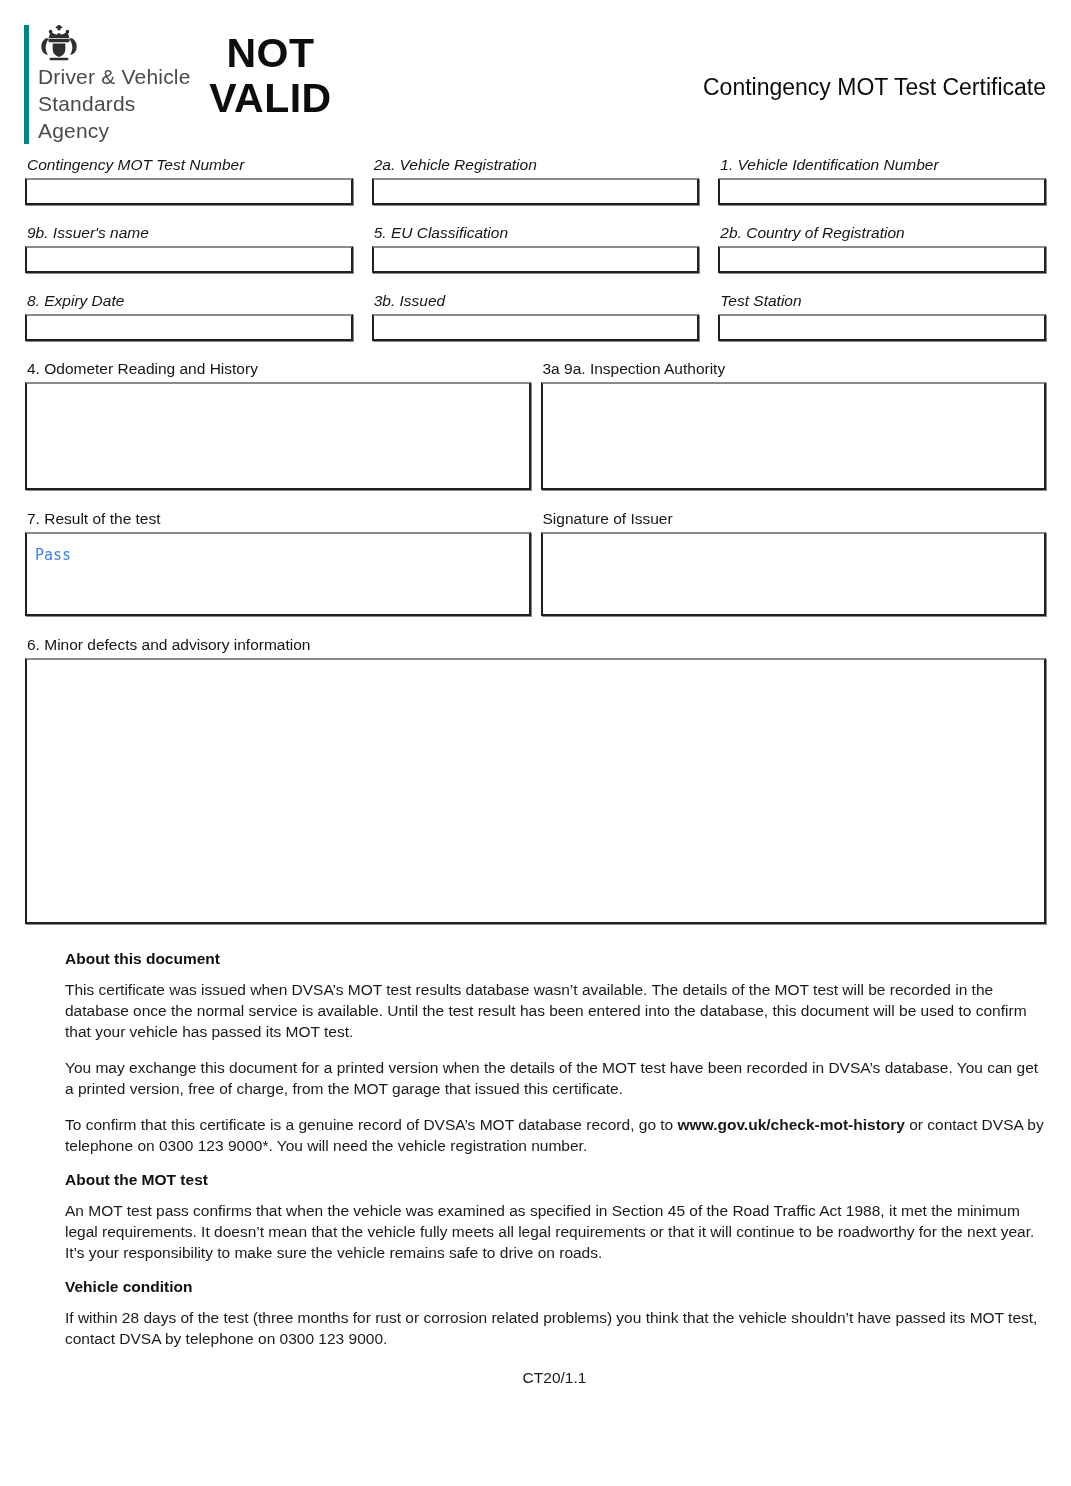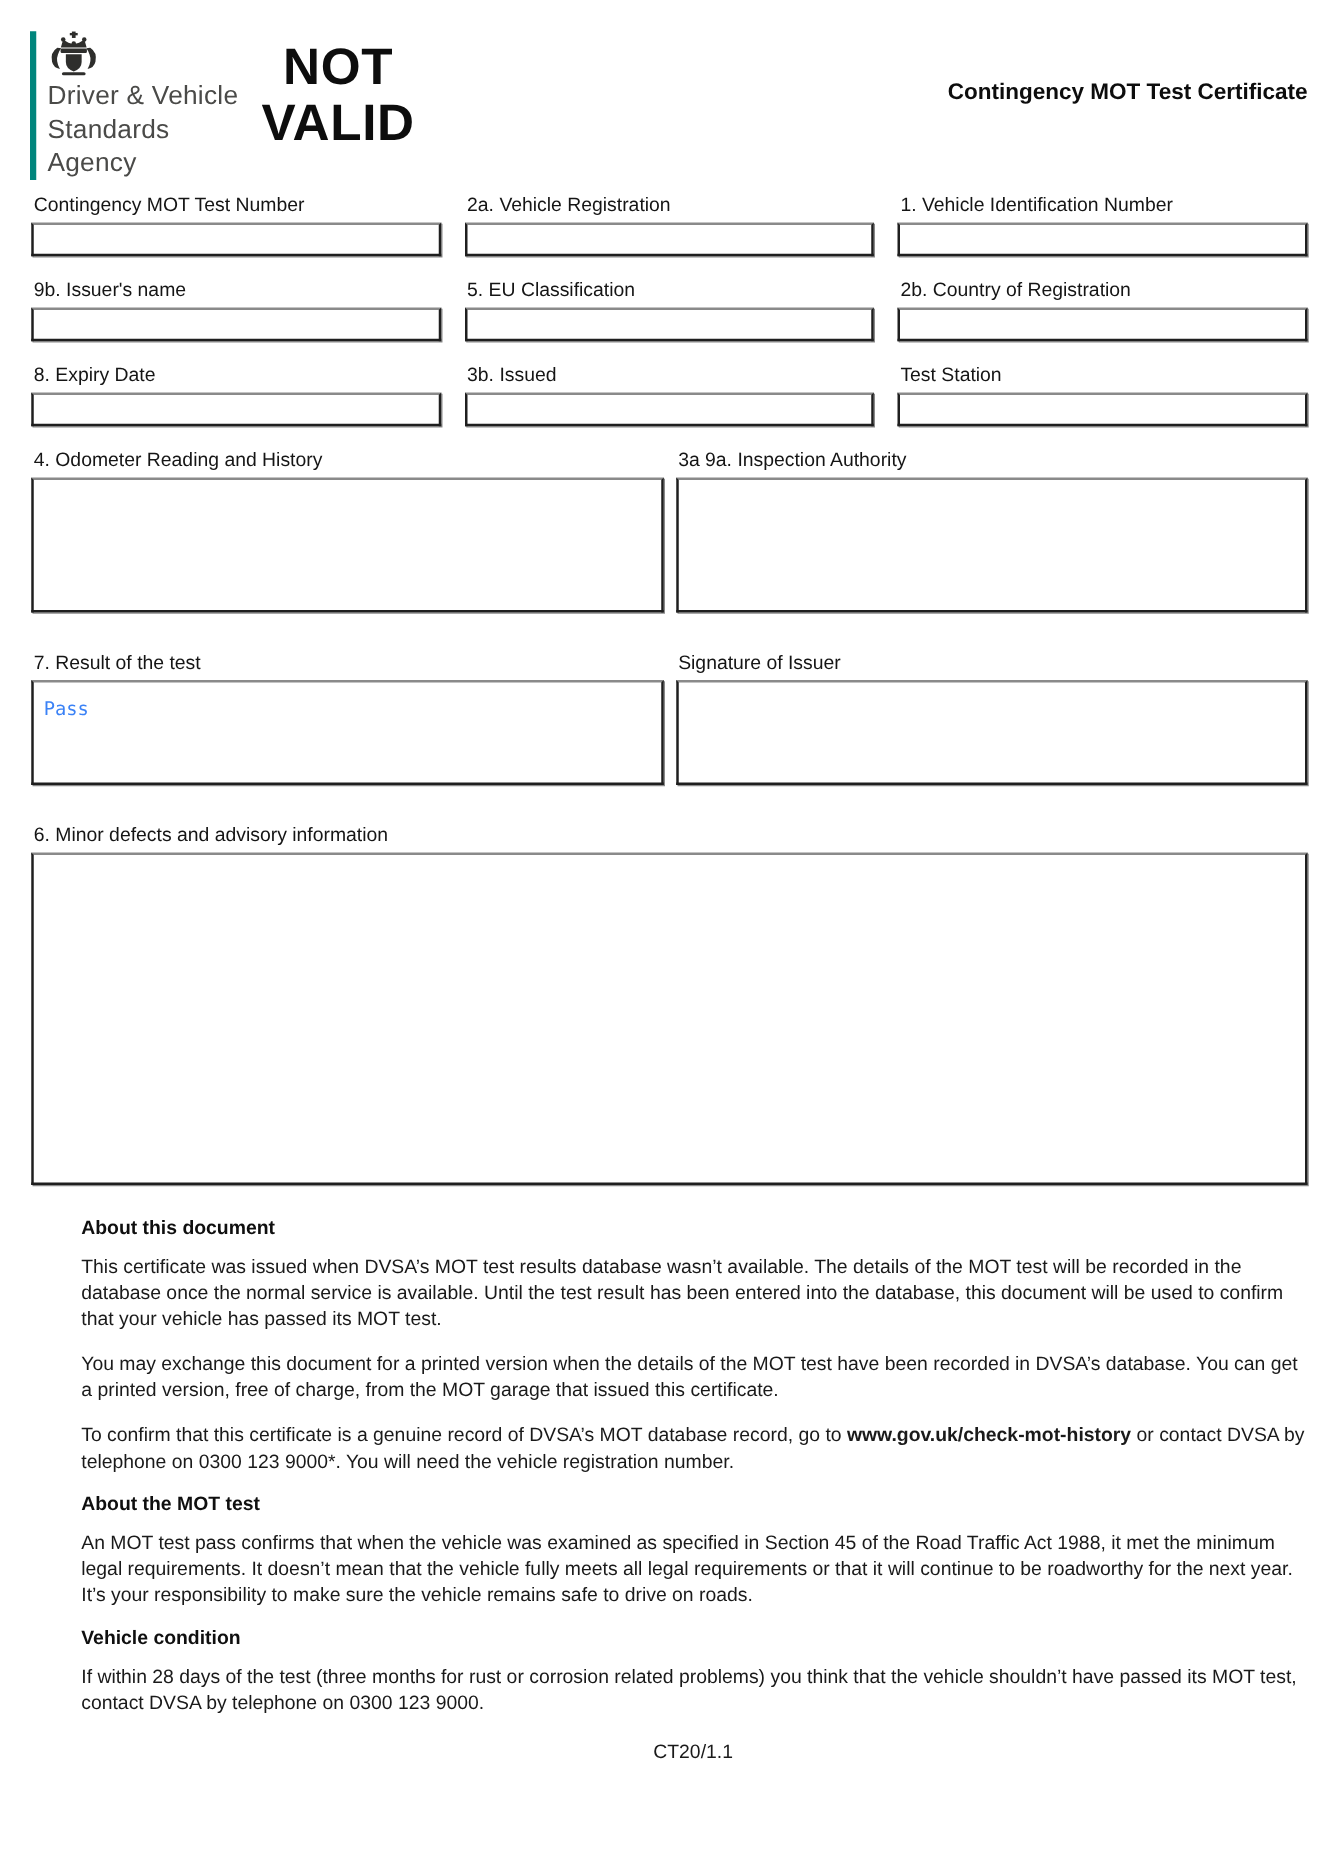--- a/index.html
+++ b/index.html
@@ -24,28 +24,28 @@
   .crest { margin: 0 0 2px 1px; }
   .logo-text { font-size: 21px; line-height: 27px; color: #4a4a48; letter-spacing: 0.2px; }
 
   .stamp {
     position: absolute; left: 188px; top: 31px; width: 165px;
     text-align: center; font-weight: 700; font-size: 41px; line-height: 45px;
     color: #0d0d0d; letter-spacing: 0.5px;
   }
 
   .title {
-    position: absolute; right: 25px; top: 63px;
-    font-size: 18px; font-weight: 700; color: #0d0d0d;
+    position: absolute; right: 25px; top: 74px;
+    font-size: 23px; font-weight: 400; color: #0d0d0d;
   }
 
   
   .form { margin: 0 25px; }
-  .grid3 { display: grid; grid-template-columns: 1fr 1fr 1fr; column-gap: 19px; margin-bottom: 19px; }
-  .grid2 { display: grid; grid-template-columns: 1fr 1fr; column-gap: 10px; margin-bottom: 32px; }
+  .grid3 { display: grid; grid-template-columns: 1fr 1fr 1fr; column-gap: 19px; margin-bottom: 19px; font-style: italic; }
+  .grid2 { display: grid; grid-template-columns: 1fr 1fr; column-gap: 10px; margin-bottom: 20px; }
 
   .flabel { font-size: 15.5px; line-height: 18px; margin: 0 0 4px 2px; color: #151515; }
 
   .fbox {
     background: #ffffff;
     border: 2px solid #1f1f1f;
     border-top-color: #8a8a8a;
     box-shadow: 1px 1px 0 #8a8a8a;
     width: 100%;
   }

